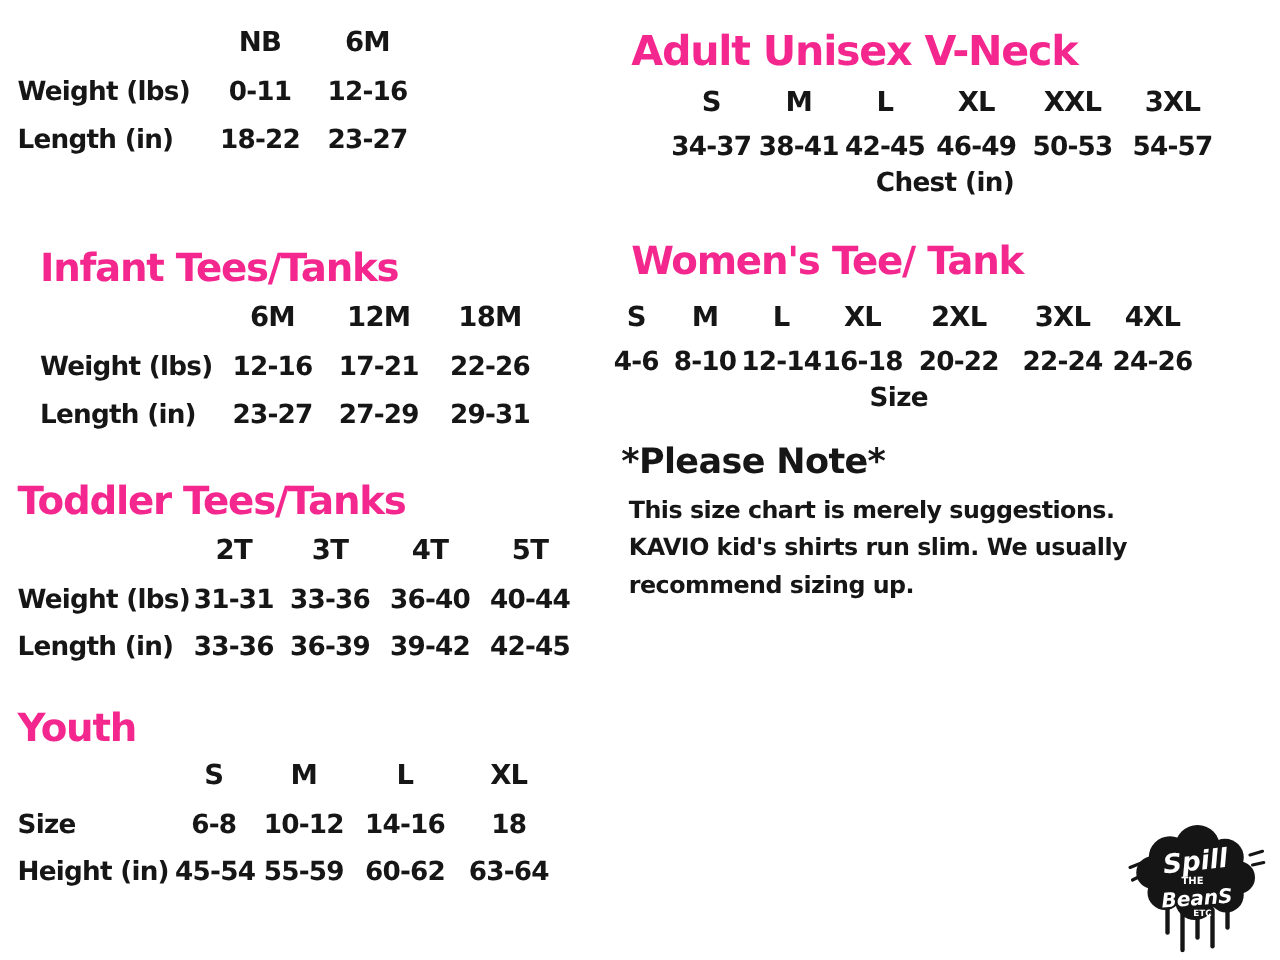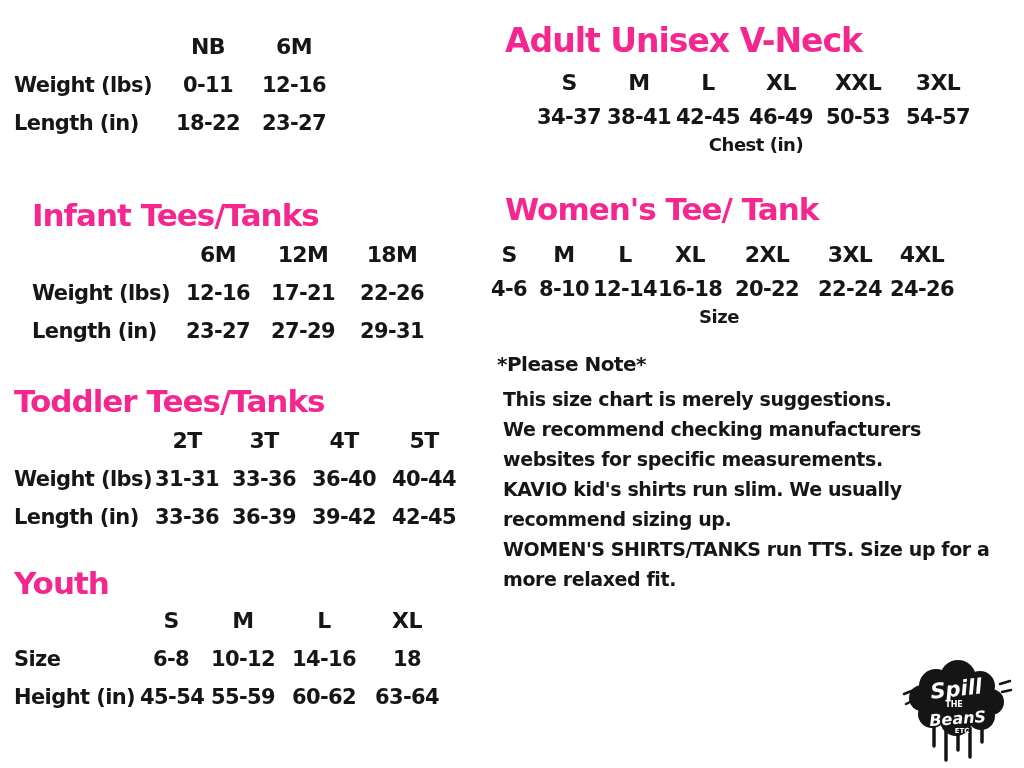--- a/index.html
+++ b/index.html
@@ -4,28 +4,28 @@
 <style>
   html,body{margin:0;padding:0;}
   body{
     width:1024px;height:768px;background:#ffffff;overflow:hidden;
     font-family:"DejaVu Sans", sans-serif;font-weight:700;color:#161616;
   }
   .canvas{position:relative;width:1024px;height:768px;background:#ffffff;}
   .sec{position:absolute;}
   h2{margin:0;font-size:31px;line-height:1.15;letter-spacing:-1px;color:var(--pink,#F4278F);white-space:nowrap;}
   h2.big{font-size:33px;}
-  h3{margin:0;font-size:20px;letter-spacing:-0.5px;}
-  .grid{display:grid;row-gap:14px;margin-top:12px;align-items:baseline;}
+  h3{margin:0;font-size:28px;letter-spacing:-0.5px;}
+  .grid{display:grid;row-gap:14px;margin-top:0;align-items:baseline;}
   .c{font-size:21px;letter-spacing:-0.6px;white-space:nowrap;}
   .hdr{text-align:center;font-size:22px;}
   .val{text-align:center;}
   .lab{text-align:left;}
   .rgrid{display:grid;row-gap:10px;align-items:baseline;}
-  .axis{text-align:center;font-size:18px;margin-top:5px;letter-spacing:-0.5px;}
+  .axis{text-align:center;font-size:21px;margin-top:5px;letter-spacing:-0.5px;}
   .note-line{font-size:19px;line-height:30px;letter-spacing:-0.4px;padding-left:6px;}
   .note-line b{letter-spacing:-0.4px;}
   .website{position:absolute;left:620px;top:712px;width:300px;text-align:right;
            font-size:21px;letter-spacing:-0.5px;}
   .logo{position:absolute;left:896px;top:658px;}
 </style>
 </head>
 <body>
 
 <div class="canvas">
@@ -151,23 +151,21 @@
       <div class="c val">22-24</div>
       <div class="c val">24-26</div>
     </div>
     <div class="axis" style="width:474px;">Size</div>
   </section>
 
   <section class="sec" style="left:497px;top:352px;width:522px;">
     <h3>*Please Note*</h3>
     <div style="margin-top:8px;">
       <div class="note-line"><b></b><span>This size chart is merely suggestions.</span></div>
-      <div class="note-line"><b></b><span>We recommend checking manufacturers websites for specific measurements.</span></div>
       <div class="note-line"><b>KAVIO</b><span> kid's shirts run slim. We usually recommend sizing up.</span></div>
-      <div class="note-line"><b>WOMEN'S SHIRTS/TANKS</b><span> run TTS. Size up for a more relaxed fit.</span></div>
     </div>
   </section>
 
 
   <div class="logo">
     <svg width="122" height="108" viewBox="0 0 122 108">
       <g fill="#151515">
         <circle cx="40" cy="28" r="17"></circle>
         <circle cx="62" cy="20" r="18"></circle>
         <circle cx="84" cy="28" r="15"></circle>

